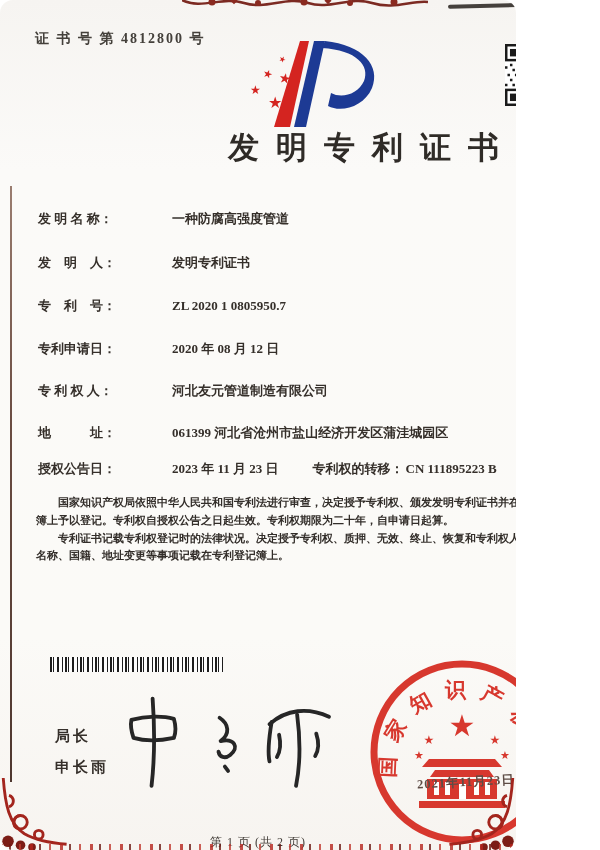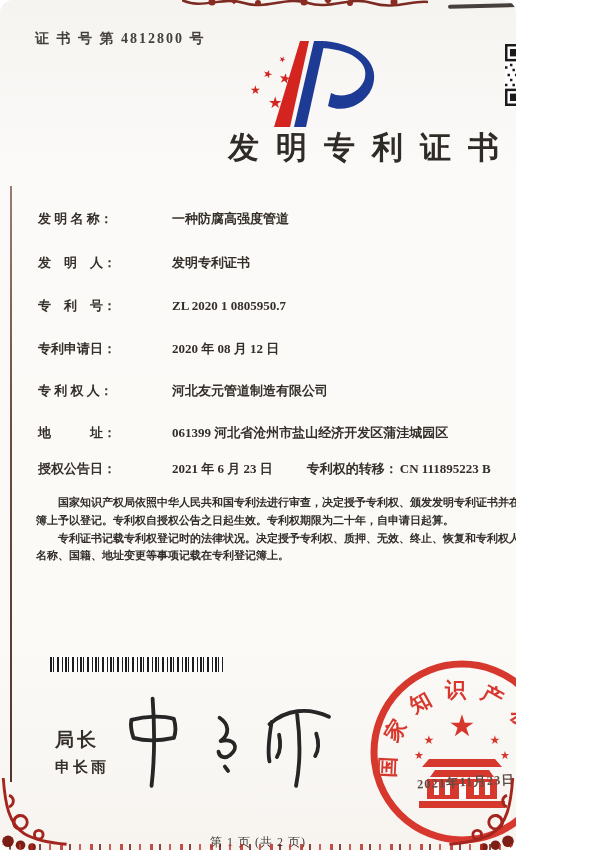--- a/index.html
+++ b/index.html
@@ -35,21 +35,21 @@
   .field-label2{margin-left:34px;}
   .r0{top:210px;} .r1{top:254px;} .r2{top:297px;} .r3{top:340px;}
   .r4{top:382px;} .r5{top:424px;} .r6{top:460px;}
   
   .body-text{left:36px;top:494px;width:530px;font-size:11px;line-height:1.62;color:#322d29;font-weight:600;}
   .body-text p{margin:0;text-indent:2em;}
   
   .barcode{left:50px;top:657px;width:173px;height:15px;
     background:repeating-linear-gradient(90deg,#1d1d1d 0 2px,#fdfdfd 2px 3px,#1d1d1d 3px 4px,#fdfdfd 4px 7px,#1d1d1d 7px 9px,#fdfdfd 9px 12px,#1d1d1d 12px 13px,#fdfdfd 13px 15px);}
   
-  .issuer-title{left:55px;top:727px;font-size:19px;font-weight:bold;letter-spacing:3px;color:#36302b;}
+  .issuer-title{left:55px;top:727px;font-size:15px;font-weight:bold;letter-spacing:3px;color:#36302b;}
   .issuer-name{left:55px;top:758px;font-size:15px;font-weight:bold;letter-spacing:3px;color:#36302b;}
   .signature{left:118px;top:688px;width:235px;height:102px;}
   
   .seal{left:366px;top:656px;width:192px;height:192px;}
   .seal-date{left:384px;top:774px;width:164px;text-align:center;font-size:12.5px;font-weight:bold;
     color:#5d4c45;letter-spacing:1px;transform:rotate(-3deg);}
   
   .footer-page{left:0;right:0;top:818px;text-align:center;font-size:12px;letter-spacing:1px;color:#413c37;margin-top:16px;}
 </style>
 </head>
@@ -132,21 +132,21 @@
   <div class="abs field-row r3">
     <span class="field-label">专利申请日：</span><span class="field-value">2020 年 08 月 12 日</span>
   </div>
   <div class="abs field-row r4">
     <span class="field-label">专 利 权 人：</span><span class="field-value">河北友元管道制造有限公司</span>
   </div>
   <div class="abs field-row r5">
     <span class="field-label">地　　　址：</span><span class="field-value">061399 河北省沧州市盐山经济开发区蒲洼城园区</span>
   </div>
   <div class="abs field-row r6">
-    <span class="field-label">授权公告日：</span><span class="field-value">2021 年 6 月 23 日</span><span class="field-label2">专利权的转移：</span><span class="field-value">CN 111895223 B</span>
+    <span class="field-label">授权公告日：</span><span class="field-value">2023 年 11 月 23 日</span><span class="field-label2">专利权的转移：</span><span class="field-value">CN 111895223 B</span>
   </div>
 
   <div class="abs body-text">
     <p>国家知识产权局依照中华人民共和国专利法进行审查，决定授予专利权、颁发发明专利证书并在专利登记簿上予以登记。专利权自授权公告之日起生效。专利权期限为二十年，自申请日起算。</p>
     <p>专利证书记载专利权登记时的法律状况。决定授予专利权、质押、无效、终止、恢复和专利权人的姓名或名称、国籍、地址变更等事项记载在专利登记簿上。</p>
   </div>
 
   <div class="abs barcode"></div>
 
   <div class="abs issuer-title">局长</div>

